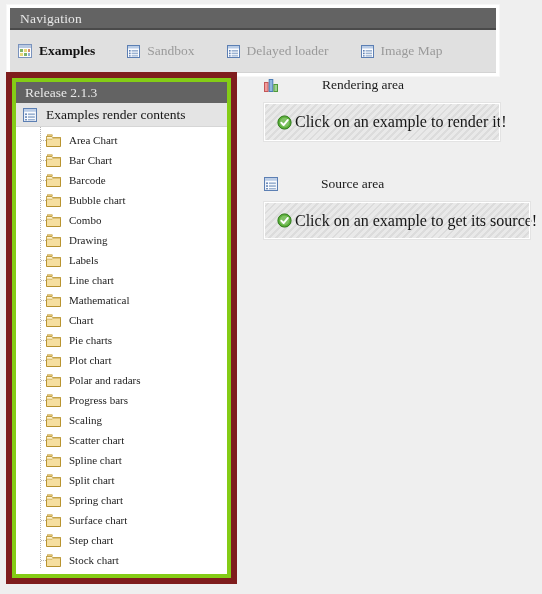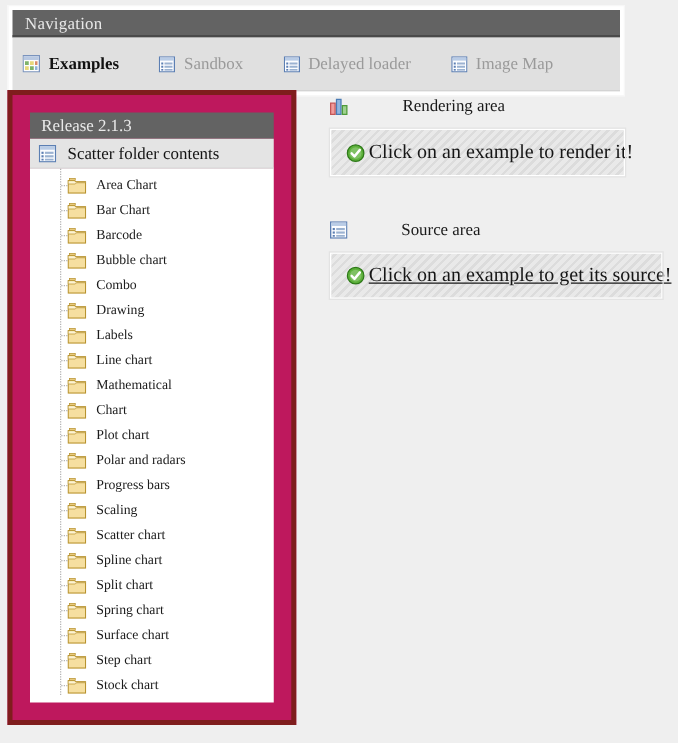--- a/index.html
+++ b/index.html
@@ -72,24 +72,24 @@
     flex: none;
     line-height: 0;
   }
 
   
   #sidebar {
     position: absolute;
     left: 6px;
     top: 72px;
     width: 231px;
-    background: #be185d;
-    border: 4px solid #7f1d1d;
-    box-sizing: border-box;
-    padding: 14px;
+    background: #84cc16;
+    border: 6px solid #7f1d1d;
+    box-sizing: border-box;
+    padding: 4px;
   }
   .panel-title-bar {
     background: #636363;
     color: #e9e9e9;
     height: 21px;
     line-height: 21px;
     padding-left: 9px;
     font-size: 13.5px;
     box-sizing: border-box;
   }
@@ -179,21 +179,21 @@
     padding: 0 12px;
     box-sizing: border-box;
   }
   .placeholder-box .pb-label {
     margin-left: 3px;
     font-size: 16px;
     color: #161616;
     white-space: nowrap;
   }
   #render-box { width: 236px; height: 38px; }
-  #source-box { width: 266px; height: 37px; text-decoration: underline; }
+  #source-box { width: 266px; height: 37px; }
   #source-section { margin-top: 34px; }
 </style>
 </head>
 <body>
 
 <div id="nav-block">
   <div class="nav-title-bar">Navigation</div>
 
   <div class="tab-bar">
 
@@ -279,21 +279,21 @@
         <rect x="0.5" y="0.5" width="12" height="12" fill="#fcfdff" stroke="#5c7fb3"></rect>
         <rect x="1" y="1" width="11" height="2.5" fill="#b9cce6"></rect>
         <rect x="2" y="5" width="1.6" height="1.6" fill="#5c7fb3"></rect>
         <rect x="4.6" y="5" width="6.4" height="1.6" fill="#9bb2d1"></rect>
         <rect x="2" y="7.6" width="1.6" height="1.6" fill="#5c7fb3"></rect>
         <rect x="4.6" y="7.6" width="6.4" height="1.6" fill="#9bb2d1"></rect>
         <rect x="2" y="10.2" width="1.6" height="1.3" fill="#5c7fb3"></rect>
         <rect x="4.6" y="10.2" width="6.4" height="1.3" fill="#9bb2d1"></rect>
       </svg>
     </span>
-    <span class="fh-label">Scatter folder contents</span>
+    <span class="fh-label">Examples render contents</span>
   </div>
 
   <div class="tree" id="tree">
       <div class="tree-item">
         <span class="ico"><svg width="15" height="13" viewBox="0 0 15 13">
             <path d="M0.5 2.5 L0.5 12.5 L14.5 12.5 L14.5 3.5 L6.6 3.5 L5.4 2.5 Z" fill="#f6dfa0" stroke="#b8932f"></path>
             <path d="M0.5 2.5 L0.5 5.2 L6.2 5.2 L7.2 4.2 L14.5 4.2 L14.5 3.5 L6.6 3.5 L5.4 2.5 Z" fill="#fdf3d2" stroke="#b8932f" stroke-width="0.6"></path>
             <rect x="1.6" y="0.8" width="4.6" height="1.4" fill="#f0d289" stroke="#b8932f" stroke-width="0.6"></rect>
           </svg></span>
         <span class="ti-label">Area Chart</span>
@@ -362,20 +362,28 @@
           </svg></span>
         <span class="ti-label">Mathematical</span>
       </div>
       <div class="tree-item">
         <span class="ico"><svg width="15" height="13" viewBox="0 0 15 13">
             <path d="M0.5 2.5 L0.5 12.5 L14.5 12.5 L14.5 3.5 L6.6 3.5 L5.4 2.5 Z" fill="#f6dfa0" stroke="#b8932f"></path>
             <path d="M0.5 2.5 L0.5 5.2 L6.2 5.2 L7.2 4.2 L14.5 4.2 L14.5 3.5 L6.6 3.5 L5.4 2.5 Z" fill="#fdf3d2" stroke="#b8932f" stroke-width="0.6"></path>
             <rect x="1.6" y="0.8" width="4.6" height="1.4" fill="#f0d289" stroke="#b8932f" stroke-width="0.6"></rect>
           </svg></span>
         <span class="ti-label">Chart</span>
+      </div>
+      <div class="tree-item">
+        <span class="ico"><svg width="15" height="13" viewBox="0 0 15 13">
+            <path d="M0.5 2.5 L0.5 12.5 L14.5 12.5 L14.5 3.5 L6.6 3.5 L5.4 2.5 Z" fill="#f6dfa0" stroke="#b8932f"></path>
+            <path d="M0.5 2.5 L0.5 5.2 L6.2 5.2 L7.2 4.2 L14.5 4.2 L14.5 3.5 L6.6 3.5 L5.4 2.5 Z" fill="#fdf3d2" stroke="#b8932f" stroke-width="0.6"></path>
+            <rect x="1.6" y="0.8" width="4.6" height="1.4" fill="#f0d289" stroke="#b8932f" stroke-width="0.6"></rect>
+          </svg></span>
+        <span class="ti-label">Pie charts</span>
       </div>
       <div class="tree-item">
         <span class="ico"><svg width="15" height="13" viewBox="0 0 15 13">
             <path d="M0.5 2.5 L0.5 12.5 L14.5 12.5 L14.5 3.5 L6.6 3.5 L5.4 2.5 Z" fill="#f6dfa0" stroke="#b8932f"></path>
             <path d="M0.5 2.5 L0.5 5.2 L6.2 5.2 L7.2 4.2 L14.5 4.2 L14.5 3.5 L6.6 3.5 L5.4 2.5 Z" fill="#fdf3d2" stroke="#b8932f" stroke-width="0.6"></path>
             <rect x="1.6" y="0.8" width="4.6" height="1.4" fill="#f0d289" stroke="#b8932f" stroke-width="0.6"></rect>
           </svg></span>
         <span class="ti-label">Plot chart</span>
       </div>
       <div class="tree-item">

